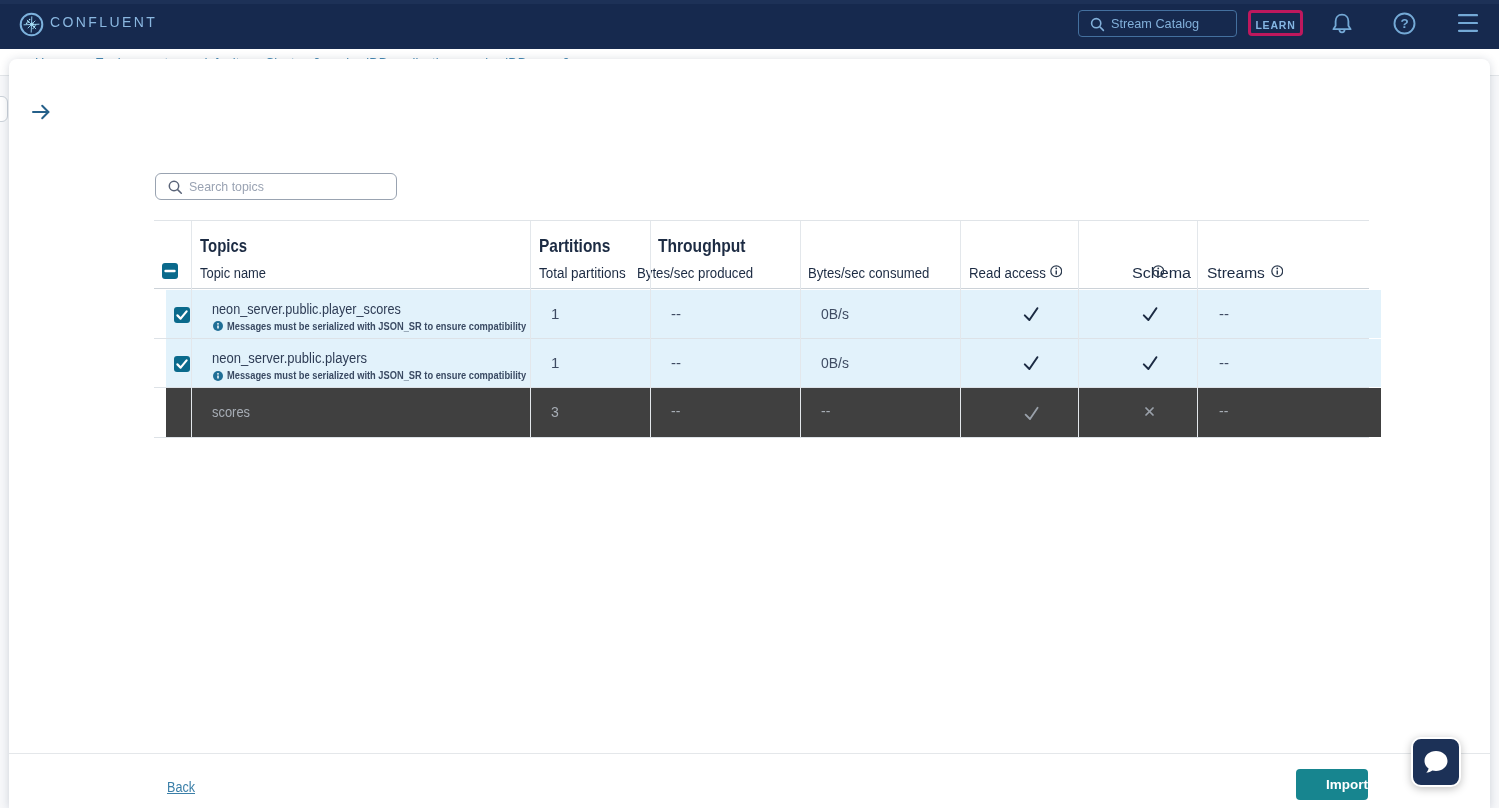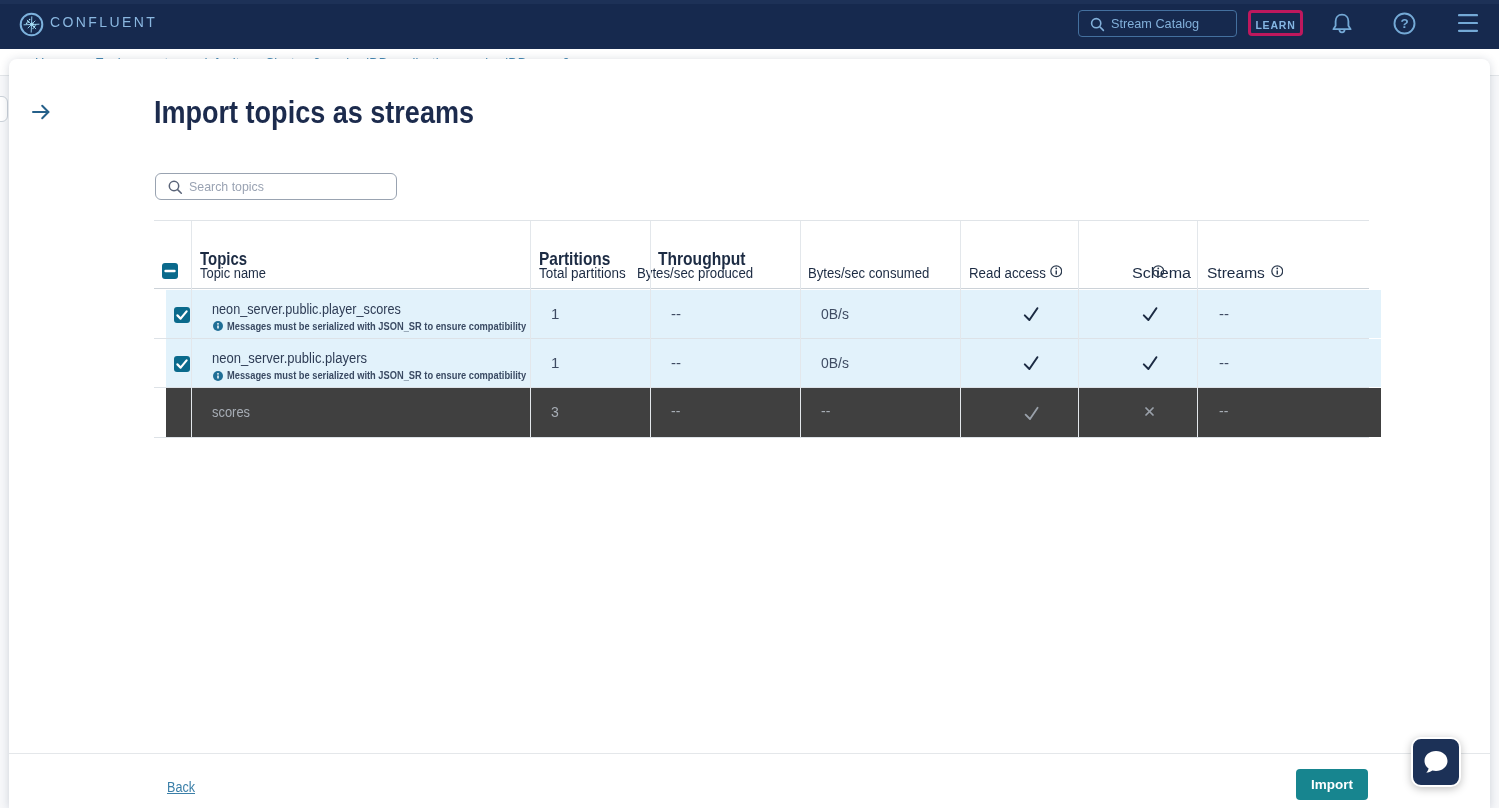--- a/index.html
+++ b/index.html
@@ -24,37 +24,37 @@
 #modal { position:absolute; left:9px; top:59px; width:1481px; height:749px; background:#ffffff; border-radius:8px 8px 0 0; box-shadow:0 1px 10px rgba(20,40,70,0.18); }
 #title { position:absolute; left:145px; top:38px; font-size:31px; font-weight:700; color:#1c2b4d; line-height:1; }
 #subtitle { position:absolute; left:145px; top:74px; font-size:14px; color:#3f4e66; line-height:1; }
 #msearch { position:absolute; left:146px; top:114px; width:242px; height:27px; border:1px solid #99a3b1; border-radius:6px; }
 #msearch .ph { position:absolute; left:33px; top:5px; font-size:13.5px; color:#9aa3b3; }
 
 
 #tbl { position:absolute; left:145px; top:161px; width:1215px; height:217px; border-top:1px solid #e0e4e8; }
 .vline { position:absolute; top:0; width:1px; height:216px; background:#e3e7eb; }
 #thead { position:absolute; left:0; top:0; width:1215px; height:68px; border-bottom:1px solid #ccd2d8; }
-.grp { position:absolute; top:15px; font-size:19px; font-weight:700; color:#1c2b43; line-height:1;margin-top:13px; }
+.grp { position:absolute; top:15px; font-size:19px; font-weight:700; color:#1c2b43; line-height:1; }
 .sub { position:absolute; top:45px; font-size:14px; color:#1c2b43; white-space:nowrap; line-height:1; }
 .row { position:absolute; left:12px; width:1215px; }
 .r-blue { background:#e2f2fb; }
 .rborder { position:absolute; left:0; width:1215px; height:1px; background:#dde2e7; }
 .cb { position:absolute; width:16px; height:16px; background:#0a6a8c; border-radius:3px; }
 .tname { position:absolute; left:46px; top:11px; font-size:15.5px; color:#2e3c55; line-height:1; }
 .tnote { position:absolute; left:47px; top:31px; font-size:11px; font-weight:600; color:#3a4a63; line-height:1; }
 .val { position:absolute; font-size:15px; color:#3f4c63; line-height:1; }
 .valg { position:absolute; font-size:14px; color:#a7adb5; line-height:1; }
 .ctr { text-align:center; }
 
 
 #mfoot { position:absolute; left:0; top:694px; width:1481px; height:55px; border-top:1px solid #e4e7ea; background:#fff; }
 #back { position:absolute; left:145px; top:721px; font-size:14px; color:#3b7fa8; line-height:1;margin-left:13px; }
 #back .sx { text-decoration:underline; }
-#import { position:absolute; left:1287px; top:710px; width:72px; height:31px; background:#17858f; border-radius:4px; color:#fff; font-size:13.5px; font-weight:700; text-align:center; line-height:31px; }
+#import { position:absolute; left:1287px; top:710px; width:72px; height:31px; background:#17858f; border-radius:4px; color:#fff; font-size:13.5px; font-weight:700; text-align:right; line-height:31px; }
 
 
 #chat { position:absolute; left:1411px; top:737px; width:50px; height:50px; background:#1c3157; border:2px solid #fff; border-radius:10px; box-shadow:0 2px 8px rgba(0,0,0,0.25); }
 </style>
 </head>
 <body>
 
 <div id="crumbbar"></div>
 <div id="crumbs">Home <span class="sep">›</span> Environments <span class="sep">›</span> default <span class="sep">›</span> Cluster_0 <span class="sep">›</span> ksqlDB applications <span class="sep">›</span> ksqlDB_app_0</div>
 <div id="leftstub"></div>
@@ -104,21 +104,20 @@
   </svg>
 </div>
 
 <div id="modal">
   <svg style="position:absolute;left:23px;top:45px" width="18" height="16" viewBox="0 0 18 16">
     <g stroke="#25608a" stroke-width="2" fill="none" stroke-linecap="round" stroke-linejoin="round">
       <path d="M1 8 L16.4 8"></path>
       <path d="M10.2 1.8 L16.4 8 L10.2 14.2"></path>
     </g>
   </svg>
-  <div id="title"><span class="sx" style="transform:scaleX(0.872)">Import topics as streams</span></div>
   <div id="msearch">
     <svg style="position:absolute;left:12px;top:6px" width="15" height="15" viewBox="0 0 15 15">
       <circle cx="6" cy="6" r="4.7" fill="none" stroke="#5a6478" stroke-width="1.5"></circle>
       <path d="M9.6 9.6 L13.3 13.3" stroke="#5a6478" stroke-width="1.5" stroke-linecap="round"></path>
     </svg>
     <div class="ph"><span class="sx" style="transform:scaleX(0.917)">Search topics</span></div>
   </div>
 
   <div id="tbl">
 

